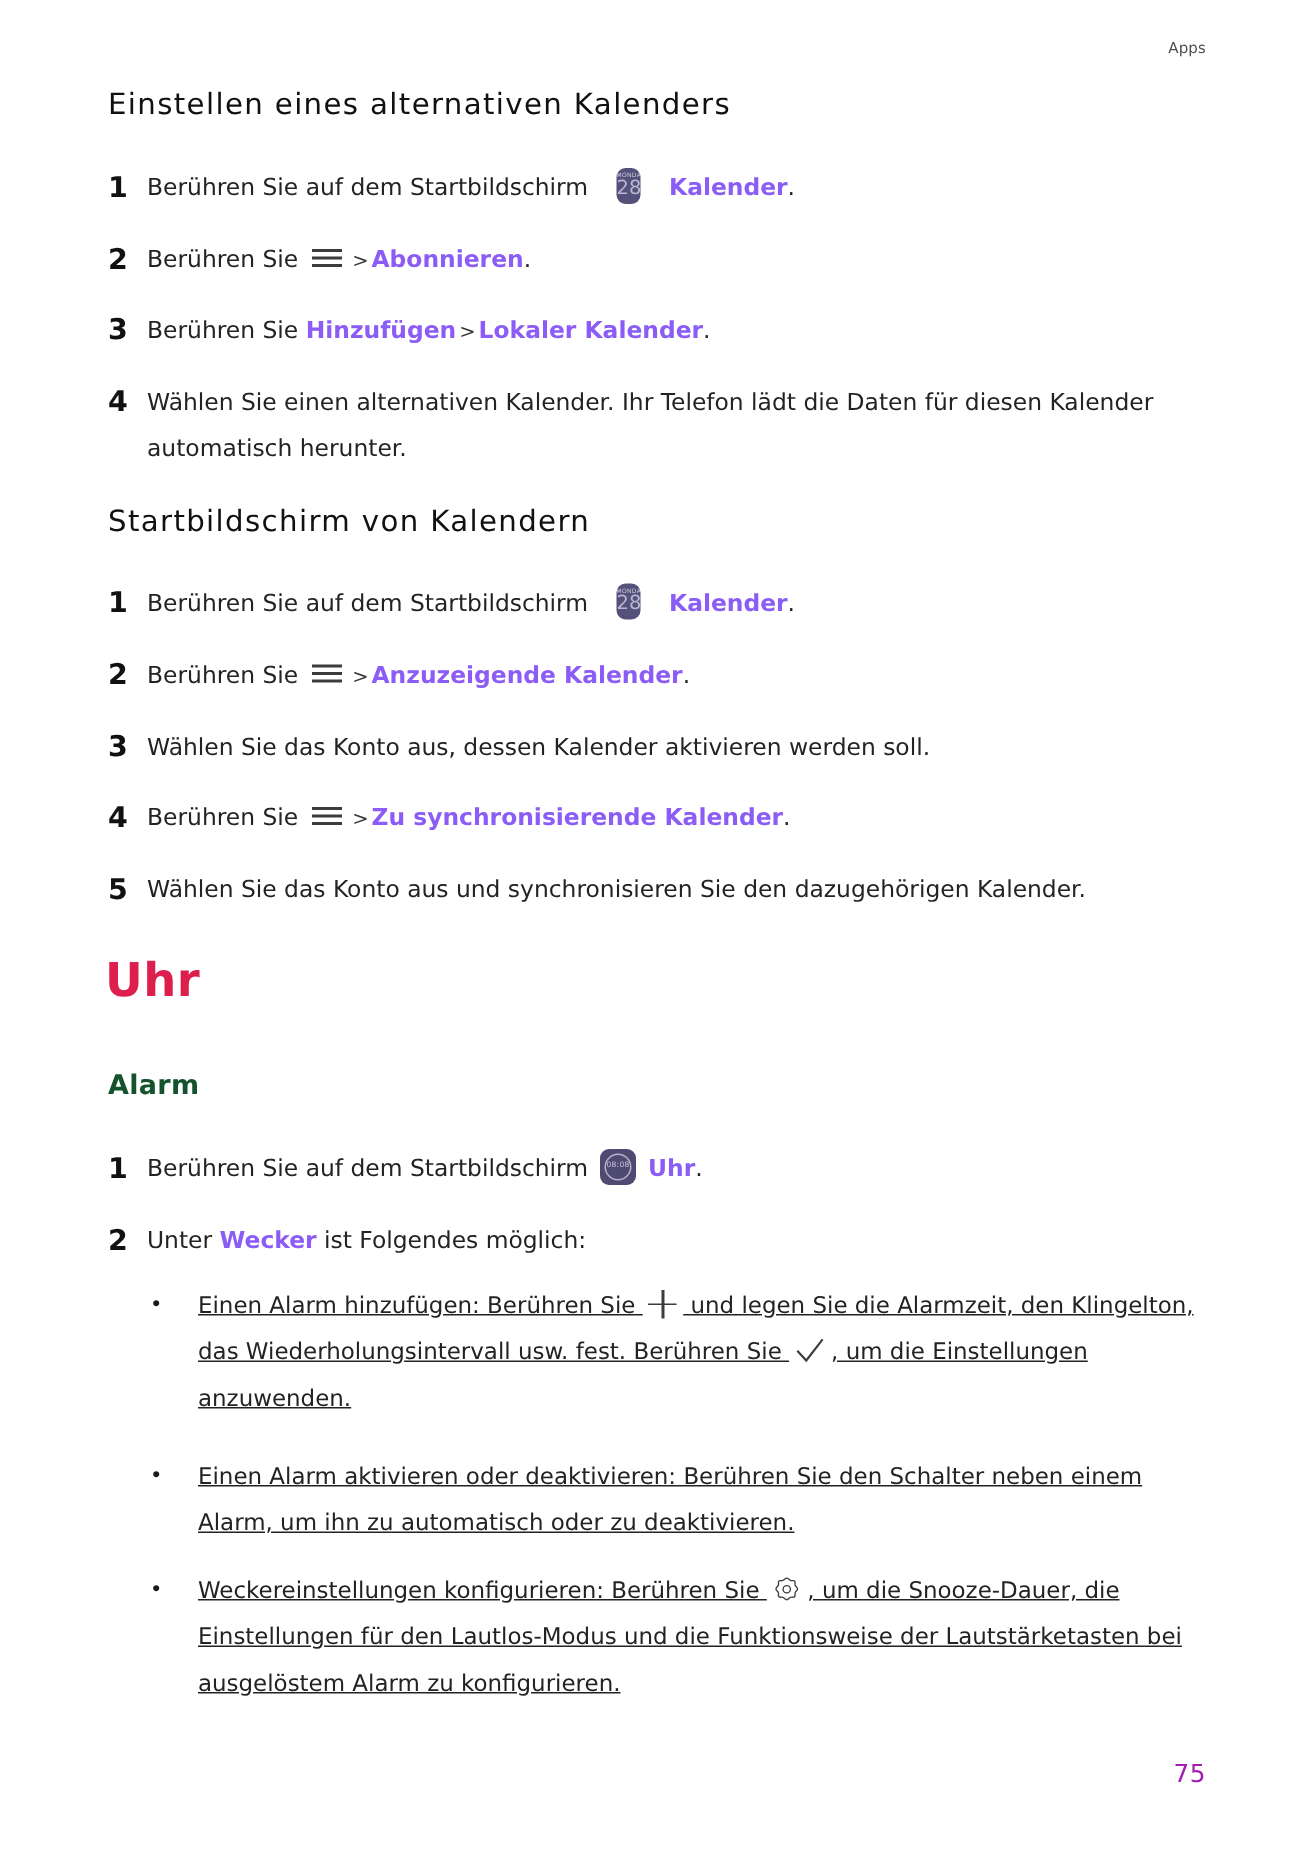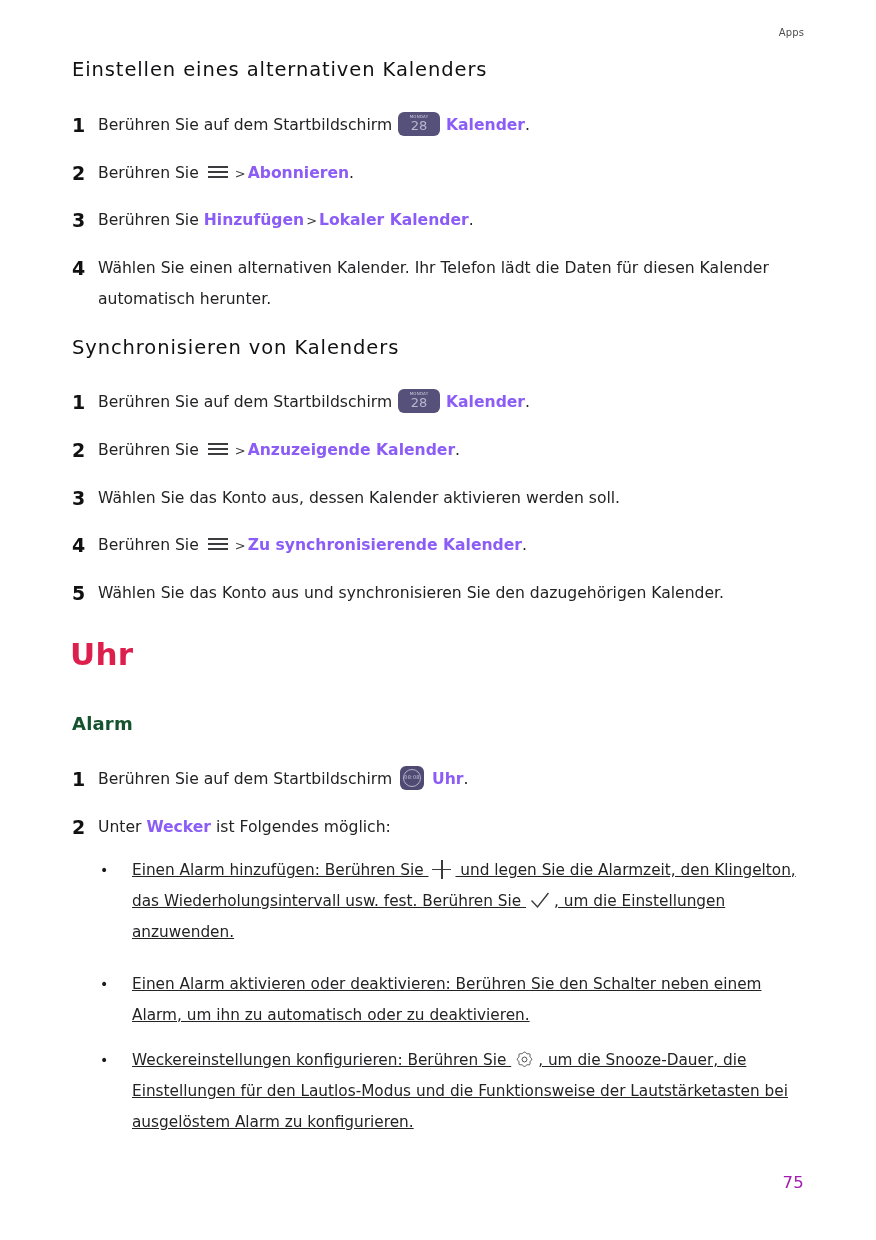--- a/index.html
+++ b/index.html
@@ -115,24 +115,24 @@
 
   
   .ic {
     display: inline-block;
     vertical-align: -5px;
     position: relative;
   }
 
   
   .ic-calendar {
-    width: 42px; height: 24px;
+    width: 16px; height: 24px;
     border-radius: 6px;
     background: #55517a;
-    margin: 0 1px;
+    margin: 0 14px;
     vertical-align: -6px;
     overflow: hidden;
   }
   .ic-calendar .cal-top {
     position: absolute;
     top: 2px; left: 0; right: 0;
     text-align: center;
     font-size: 4px;
     letter-spacing: .2px;
     color: #cfcde0;
@@ -252,21 +252,21 @@
   <div class="step" style="top:205px">
     <span class="num">3</span>
     <span class="body"><span>Berühren Sie </span><span class="bold">Hinzufügen</span><span class="sep">&gt;</span><span class="bold">Lokaler Kalender</span><span>.</span></span>
   </div>
 
   <div class="step" style="top:253px">
     <span class="num">4</span>
     <span class="body">Wählen Sie einen alternativen Kalender. Ihr Telefon lädt die Daten für diesen Kalender automatisch herunter.</span>
   </div>
 
-  <div class="h2" style="top:336px">Synchronisieren von Kalenders</div>
+  <div class="h2" style="top:336px">Startbildschirm von Kalendern</div>
 
   <div class="step" style="top:387px">
     <span class="num">1</span>
     <span class="body"><span>Berühren Sie auf dem Startbildschirm </span><span class="ic ic-calendar"><span class="cal-top">MONDAY</span><span class="cal-day">28</span></span> <span class="bold">Kalender</span><span>.</span></span>
   </div>
 
   <div class="step" style="top:435px">
     <span class="num">2</span>
     <span class="body"><span>Berühren Sie </span><span class="ic ic-menu"><i></i><i></i><i></i></span><span class="sep">&gt;</span><span class="bold">Anzuzeigende Kalender</span><span>.</span></span>
   </div>

